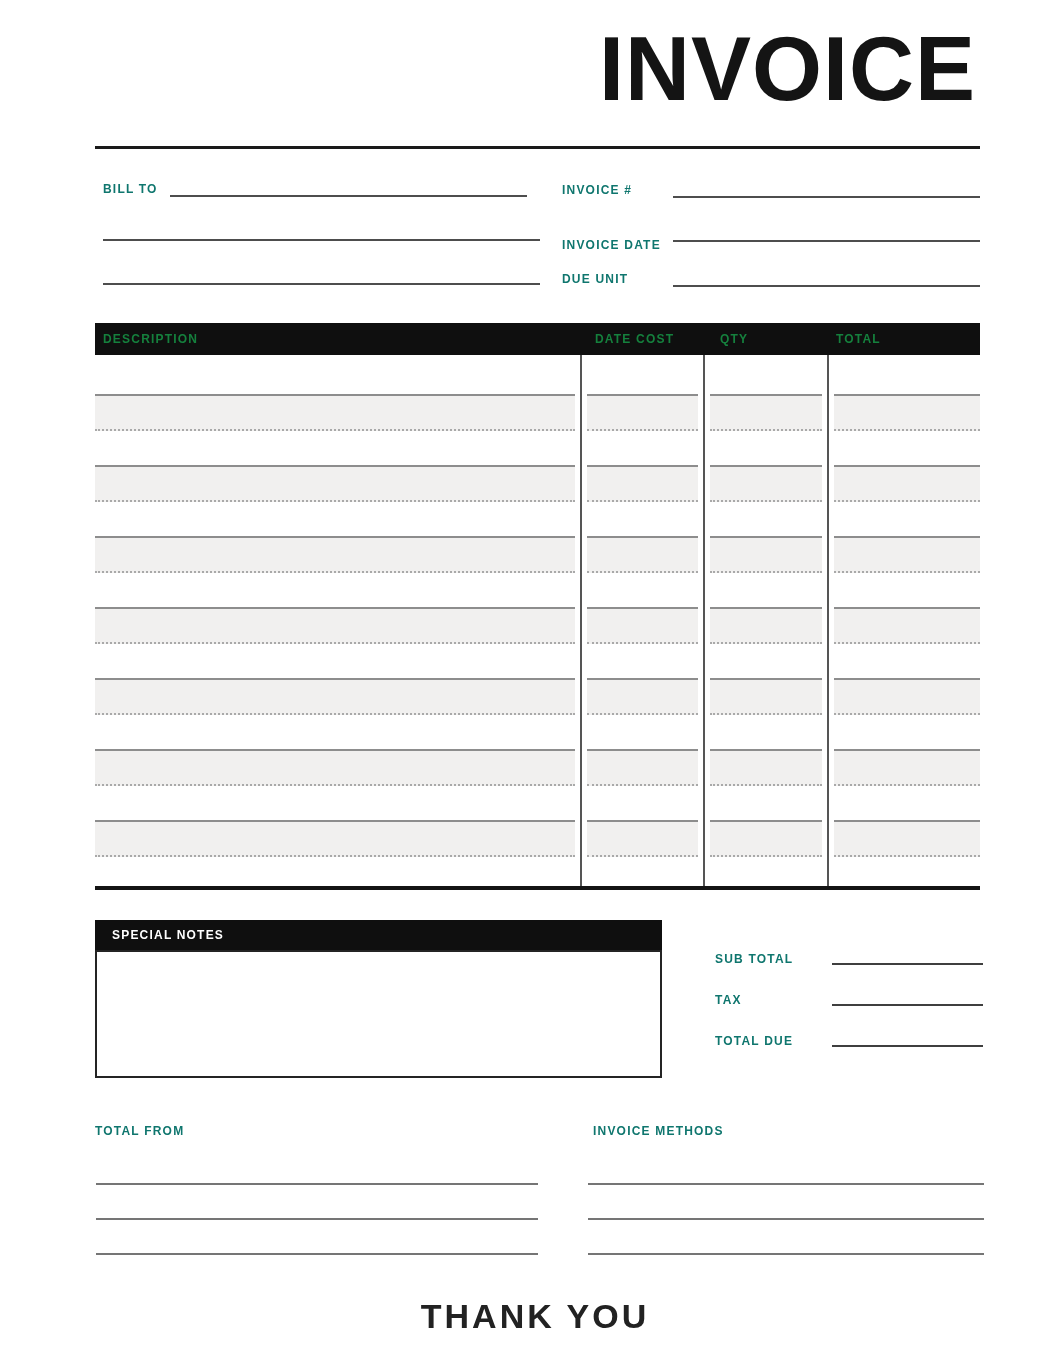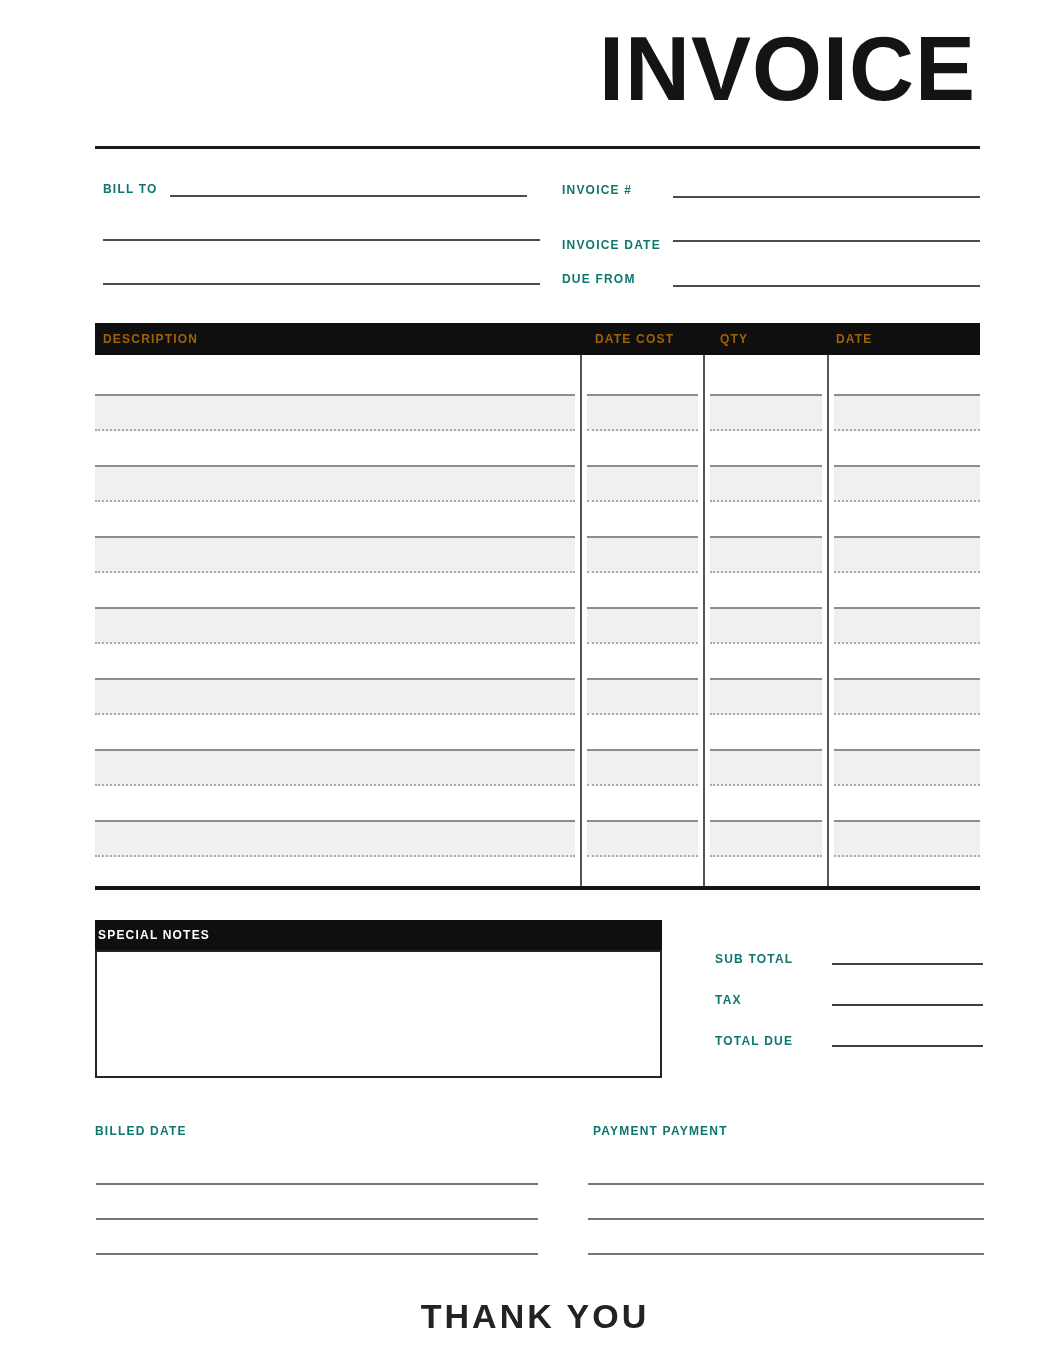--- a/index.html
+++ b/index.html
@@ -22,21 +22,21 @@
   .fline { position:absolute; height:2px; background:#4d4d4d; }
   .fline.light { background:#757575; height:1.5px; }
   .fill-value { position:absolute; font-size:12px; color:#1c1c1c; white-space:nowrap; }
 
   
   .thead {
     position:absolute; left:85px; top:323px; width:885px; height:32px; background:#0f0f0f;
     display:grid; grid-template-columns:486px 123px 124px 152px; align-items:center;
   }
   .thead .hcell {
-    color:#a16207; font-size:12px; font-weight:bold; letter-spacing:1.2px; white-space:nowrap;
+    color:#15803d; font-size:12px; font-weight:bold; letter-spacing:1.2px; white-space:nowrap;
   }
   .thead .h1 { padding-left:8px; }
   .thead .h2 { padding-left:14px; }
   .thead .h3 { padding-left:16px; }
   .thead .h4 { padding-left:8px; }
 
   .tbody { position:absolute; left:85px; top:355px; width:885px; height:531px; }
   .vline { position:absolute; top:0; bottom:0; width:1.6px; background:#555555; }
   .vline.v1 { left:485px; } .vline.v2 { left:608px; } .vline.v3 { left:732px; }
   .rows { position:absolute; left:0; top:0; width:885px; padding-top:5px; }
@@ -47,21 +47,21 @@
   .cell.c4 { padding-left:6px; }
   .band {
     height:37px; width:100%; background:#f1f0ef;
     border-top:2px solid #8d8d8d; border-bottom:2px dotted #a9a9a9;
   }
   .table-bottom { position:absolute; left:85px; top:886px; width:885px; height:4px; background:#141414; }
 
   
   .notes-bar {
     position:absolute; left:85px; top:920px; width:567px; height:30px; background:#0f0f0f;
-    display:flex; align-items:center; padding-left:3px;
+    display:flex; align-items:center; padding-left:17px;
   }
   .notes-bar .nlabel { color:#ffffff; font-size:12px; font-weight:bold; letter-spacing:1.2px; }
   .notes-box {
     position:absolute; left:85px; top:950px; width:567px; height:128px;
     border:2px solid #242424; background:#ffffff; padding:6px; font-size:13px; color:#1c1c1c;
   }
 
   
   .tot-line { position:absolute; height:2px; background:#3f3f3f; width:151px; left:822px; }
 
@@ -88,29 +88,29 @@
   <div class="fill-value" style="left:97px; top:268px;"></div>
 
   <div class="lbl" style="left:552px; top:183px;text-align:right;">INVOICE #</div>
   <div class="fline" style="left:663px; top:196px; width:307px;"></div>
   <div class="fill-value" style="left:667px; top:181px;"></div>
 
   <div class="lbl" style="left:552px; top:238px;">INVOICE DATE</div>
   <div class="fline" style="left:663px; top:240px; width:307px;"></div>
   <div class="fill-value" style="left:667px; top:225px;"></div>
 
-  <div class="lbl" style="left:552px; top:272px;">DUE FROM</div>
+  <div class="lbl" style="left:552px; top:272px;">DUE UNIT</div>
   <div class="fline" style="left:663px; top:285px; width:307px;"></div>
   <div class="fill-value" style="left:667px; top:270px;"></div>
 
   <div class="thead">
     <div class="hcell h1">DESCRIPTION</div>
     <div class="hcell h2">DATE COST</div>
     <div class="hcell h3">QTY</div>
-    <div class="hcell h4">DATE</div>
+    <div class="hcell h4">TOTAL</div>
   </div>
 
   <div class="tbody">
     <div class="vline v1"></div>
     <div class="vline v2"></div>
     <div class="vline v3"></div>
     <div class="rows">
       <div class="row-unit">
         <div class="cell c1">
             <div class="band"></div>
@@ -225,29 +225,29 @@
   <div class="fill-value" style="left:826px; top:948px;"></div>
 
   <div class="lbl" style="left:705px; top:993px;">TAX</div>
   <div class="tot-line" style="top:1004px;"></div>
   <div class="fill-value" style="left:826px; top:989px;"></div>
 
   <div class="lbl" style="left:705px; top:1034px;">TOTAL DUE</div>
   <div class="tot-line" style="top:1045px;"></div>
   <div class="fill-value" style="left:826px; top:1030px;"></div>
 
-  <div class="lbl" style="left:85px; top:1124px;">BILLED DATE</div>
+  <div class="lbl" style="left:85px; top:1124px;">TOTAL FROM</div>
   <div class="fline light" style="left:86px; top:1183px; width:442px;"></div>
   <div class="fill-value" style="left:90px; top:1168px;"></div>
   <div class="fline light" style="left:86px; top:1218px; width:442px;"></div>
   <div class="fill-value" style="left:90px; top:1203px;"></div>
   <div class="fline light" style="left:86px; top:1253px; width:442px;"></div>
   <div class="fill-value" style="left:90px; top:1238px;"></div>
 
-  <div class="lbl" style="left:583px; top:1124px;">PAYMENT PAYMENT</div>
+  <div class="lbl" style="left:583px; top:1124px;">INVOICE METHODS</div>
   <div class="fline light" style="left:578px; top:1183px; width:396px;"></div>
   <div class="fill-value" style="left:582px; top:1168px;"></div>
   <div class="fline light" style="left:578px; top:1218px; width:396px;"></div>
   <div class="fill-value" style="left:582px; top:1203px;"></div>
   <div class="fline light" style="left:578px; top:1253px; width:396px;"></div>
   <div class="fill-value" style="left:582px; top:1238px;"></div>
 
   <div class="thanks">THANK YOU</div>
 
 </div>

